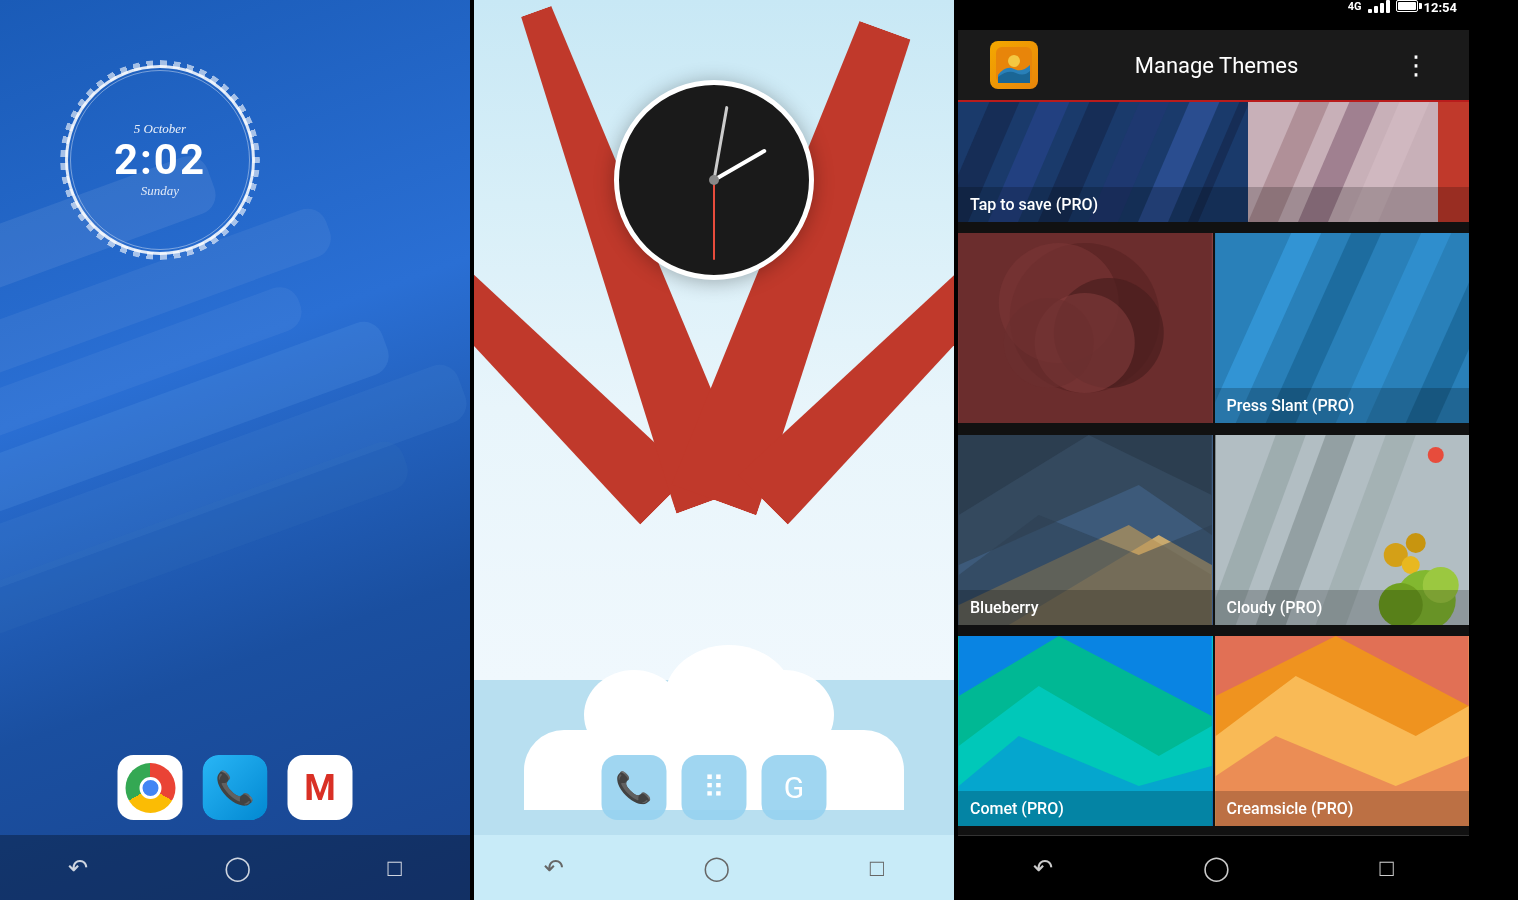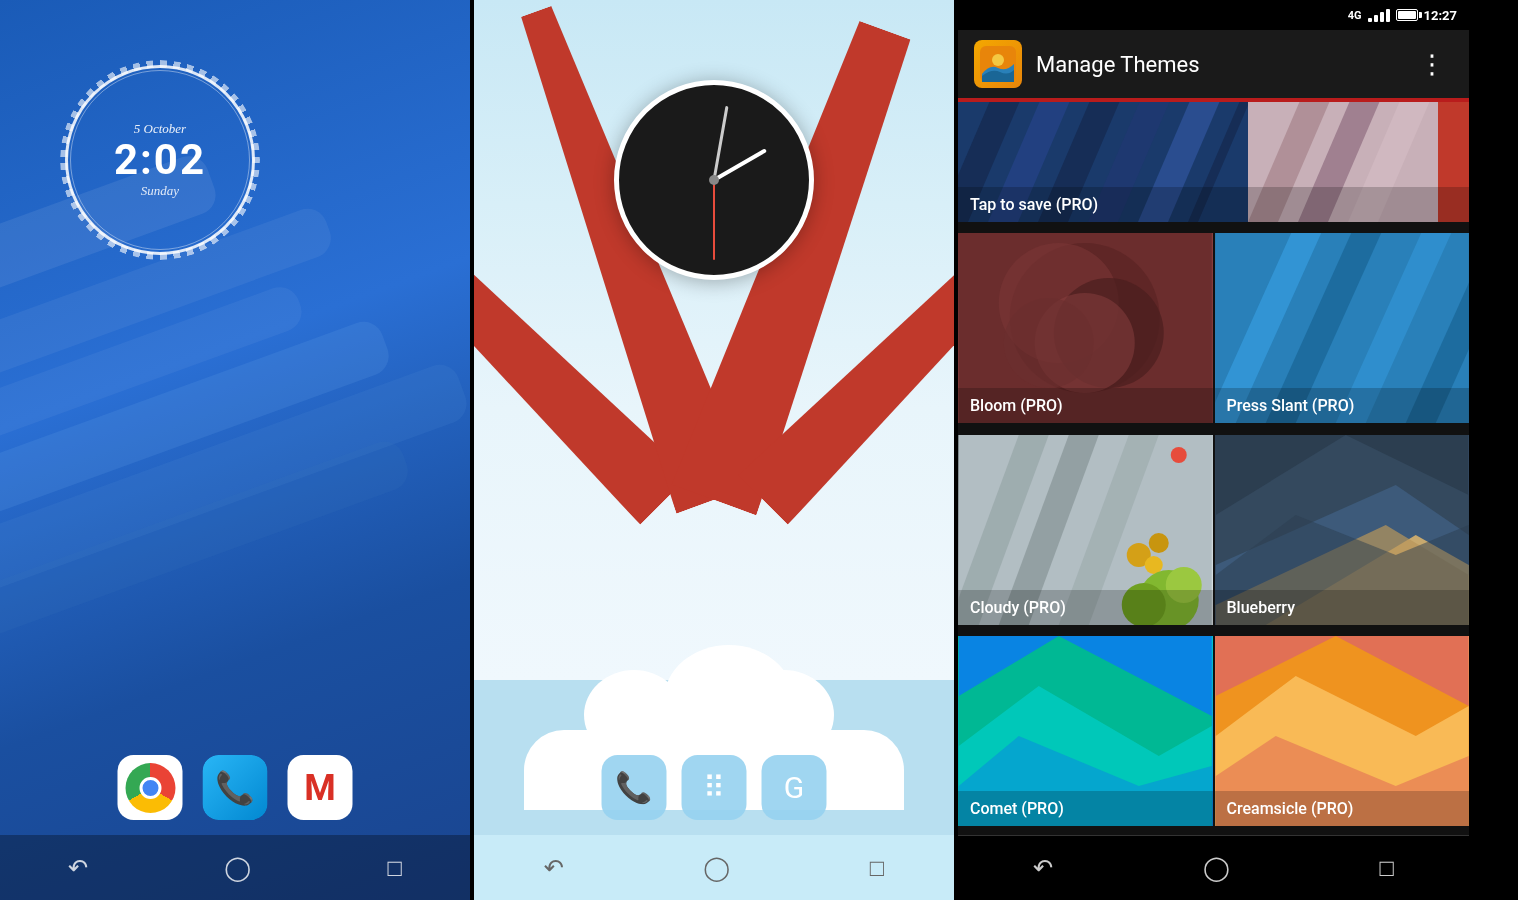--- a/index.html
+++ b/index.html
@@ -379,21 +379,21 @@
       flex-shrink: 0;
       display: flex;
       flex-direction: column;
     }
 
     
     .status-bar {
       height: 30px;
       background: #000;
       display: flex;
-      align-items: center;
+      align-items: flex-start;
       justify-content: flex-end;
       padding-right: 12px;
       gap: 6px;
     }
     .status-text {
       color: #fff;
       font-size: 13px;
       font-weight: bold;
     }
     .signal-bars {
@@ -437,23 +437,24 @@
       width: 100%;
       border-radius: 1px;
     }
 
     
     .themes-header {
       height: 72px;
       background: #1a1a1a;
       display: flex;
       align-items: center;
-      padding: 0 16px;
+      padding: 0 32px;
       gap: 14px;
-      border-bottom: 4px solid #b91c1c;
+      border-bottom: 2px solid #b91c1c;
+      text-align: center;
     }
     .header-icon {
       width: 48px;
       height: 48px;
       border-radius: 8px;
       overflow: hidden;
       flex-shrink: 0;
     }
     .header-icon-img {
       width: 100%;
@@ -676,21 +677,21 @@
     <span class="lte-text">4G</span>
     <div class="signal-bars">
       <div class="bar bar1"></div>
       <div class="bar bar2"></div>
       <div class="bar bar3"></div>
       <div class="bar bar4"></div>
     </div>
     <div class="battery-icon">
       <div class="battery-fill"></div>
     </div>
-    <span class="status-text">12:27</span>
+    <span class="status-text">12:54</span>
   </div>
 
   <div class="themes-header">
     <div class="header-icon">
       <div class="header-icon-img">
 
         <svg width="36" height="36" viewBox="0 0 36 36">
           <rect width="36" height="36" rx="6" fill="#e8850a"></rect>
           <circle cx="18" cy="14" r="6" fill="#f4c842"></circle>
           <path d="M2 28 Q10 18 18 22 Q26 26 34 18 L34 36 L2 36Z" fill="#2980b9"></path>
@@ -731,36 +732,50 @@
 
     <div class="theme-item theme-bloom">
       <svg width="100%" height="100%" viewBox="0 0 253 190">
         <rect width="253" height="190" fill="#6b2d2d"></rect>
         <circle cx="126" cy="85" r="75" fill="#5a2424" opacity="0.7"></circle>
         <circle cx="100" cy="70" r="60" fill="#7a3535" opacity="0.6"></circle>
         <circle cx="150" cy="100" r="55" fill="#4a1e1e" opacity="0.7"></circle>
         <circle cx="126" cy="110" r="50" fill="#8a4040" opacity="0.5"></circle>
         <circle cx="90" cy="110" r="45" fill="#6a2e2e" opacity="0.6"></circle>
       </svg>
-      <div class="theme-label">Bloom (PRO)</div>
     </div>
 
     <div class="theme-item theme-blueSlant">
       <svg width="100%" height="100%" viewBox="0 0 253 190">
         <rect width="253" height="190" fill="#2c5f8a"></rect>
         <rect x="0" y="0" width="253" height="190" fill="#2980b9"></rect>
 
         <polygon points="-10,190 80,-10 110,-10 20,190" fill="#3498db" opacity="0.8"></polygon>
         <polygon points="50,190 140,-10 170,-10 80,190" fill="#1a6699" opacity="0.8"></polygon>
         <polygon points="120,190 210,-10 240,-10 150,190" fill="#3498db" opacity="0.6"></polygon>
         <polygon points="190,190 280,-10 310,-10 220,190" fill="#1a6699" opacity="0.8"></polygon>
       </svg>
       <div class="theme-label">Press Slant (PRO)</div>
     </div>
 
+    <div class="theme-item theme-blueberry">
+      <svg width="100%" height="100%" viewBox="0 0 253 190">
+        <rect width="253" height="190" fill="#2c3e50"></rect>
+
+        <polygon points="0,80 130,0 253,60 253,190 0,190" fill="#34495e"></polygon>
+        <polygon points="0,130 180,50 253,100 253,190 0,190" fill="#3d5a7a"></polygon>
+
+        <polygon points="50,190 200,100 253,130 253,190" fill="#c8a96e"></polygon>
+        <polygon points="0,170 170,90 253,140 253,190 0,190" fill="#b8965a" opacity="0.7"></polygon>
+
+        <polygon points="0,190 0,140 80,80 180,120 253,90 253,190" fill="#2c3e50" opacity="0.5"></polygon>
+      </svg>
+      <div class="theme-label">Blueberry</div>
+    </div>
+
     <div class="theme-item theme-cloudy">
       <svg width="100%" height="100%" viewBox="0 0 253 190">
         <rect width="253" height="190" fill="#b2bec3"></rect>
 
         <polygon points="-10,190 60,0 90,0 20,190" fill="#95a5a6" opacity="0.7"></polygon>
         <polygon points="40,190 110,0 140,0 70,190" fill="#7f8c8d" opacity="0.6"></polygon>
         <polygon points="100,190 170,0 200,0 130,190" fill="#95a5a6" opacity="0.5"></polygon>
 
         <circle cx="220" cy="20" r="8" fill="#e74c3c"></circle>
 
@@ -768,35 +783,20 @@
         <circle cx="200" cy="108" r="10" fill="#c8950f"></circle>
         <circle cx="195" cy="130" r="9" fill="#e8b820"></circle>
 
         <circle cx="210" cy="165" r="30" fill="#82b830"></circle>
         <circle cx="185" cy="170" r="22" fill="#6fa020"></circle>
         <circle cx="225" cy="150" r="18" fill="#9bc840"></circle>
       </svg>
       <div class="theme-label">Cloudy (PRO)</div>
     </div>
 
-    <div class="theme-item theme-blueberry">
-      <svg width="100%" height="100%" viewBox="0 0 253 190">
-        <rect width="253" height="190" fill="#2c3e50"></rect>
-
-        <polygon points="0,80 130,0 253,60 253,190 0,190" fill="#34495e"></polygon>
-        <polygon points="0,130 180,50 253,100 253,190 0,190" fill="#3d5a7a"></polygon>
-
-        <polygon points="50,190 200,100 253,130 253,190" fill="#c8a96e"></polygon>
-        <polygon points="0,170 170,90 253,140 253,190 0,190" fill="#b8965a" opacity="0.7"></polygon>
-
-        <polygon points="0,190 0,140 80,80 180,120 253,90 253,190" fill="#2c3e50" opacity="0.5"></polygon>
-      </svg>
-      <div class="theme-label">Blueberry</div>
-    </div>
-
     <div class="theme-item theme-comet">
       <svg width="100%" height="100%" viewBox="0 0 253 190">
         <rect width="253" height="190" fill="#0984e3"></rect>
 
         <polygon points="0,190 0,60 100,0 253,80 253,190" fill="#00b894"></polygon>
         <polygon points="0,190 0,110 80,50 200,120 253,90 253,190" fill="#00cec9" opacity="0.7"></polygon>
         <polygon points="0,190 0,150 60,100 180,150 253,130 253,190" fill="#0984e3" opacity="0.5"></polygon>
       </svg>
       <div class="theme-label">Comet (PRO)</div>
     </div>

